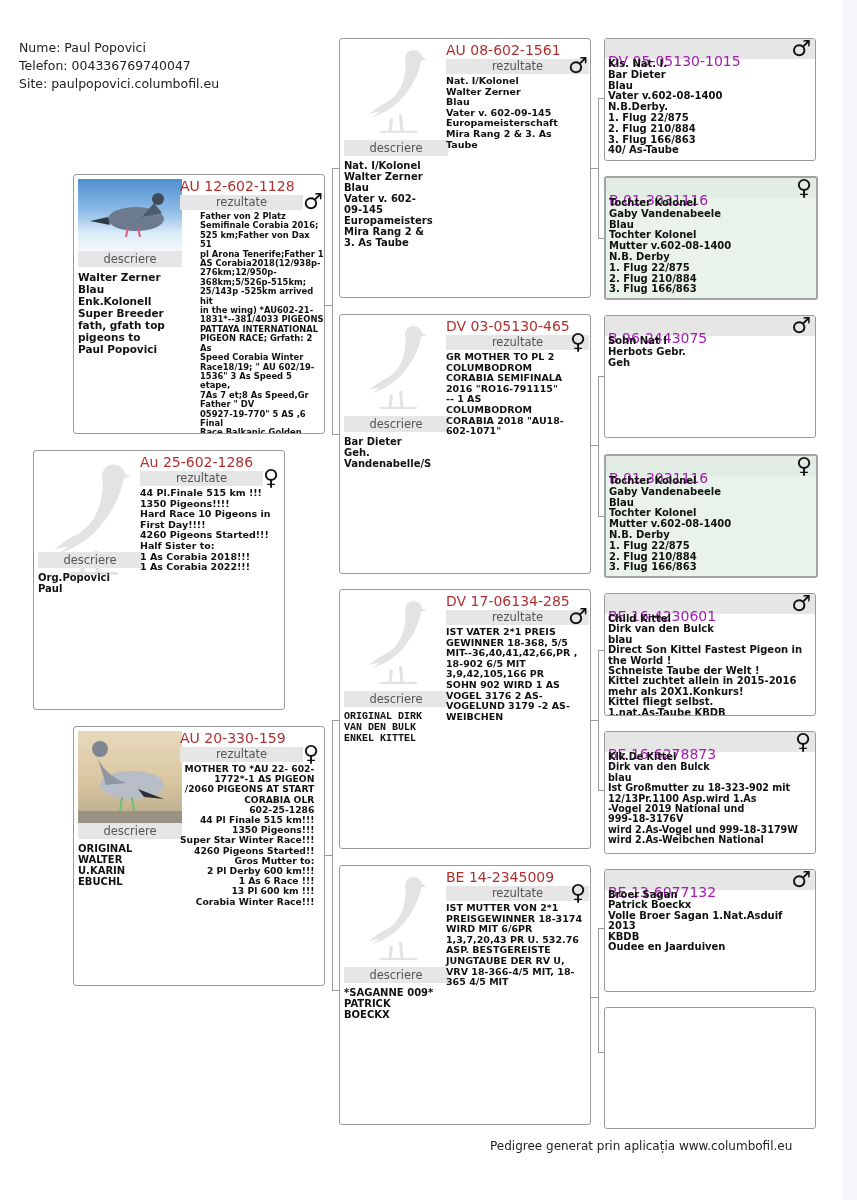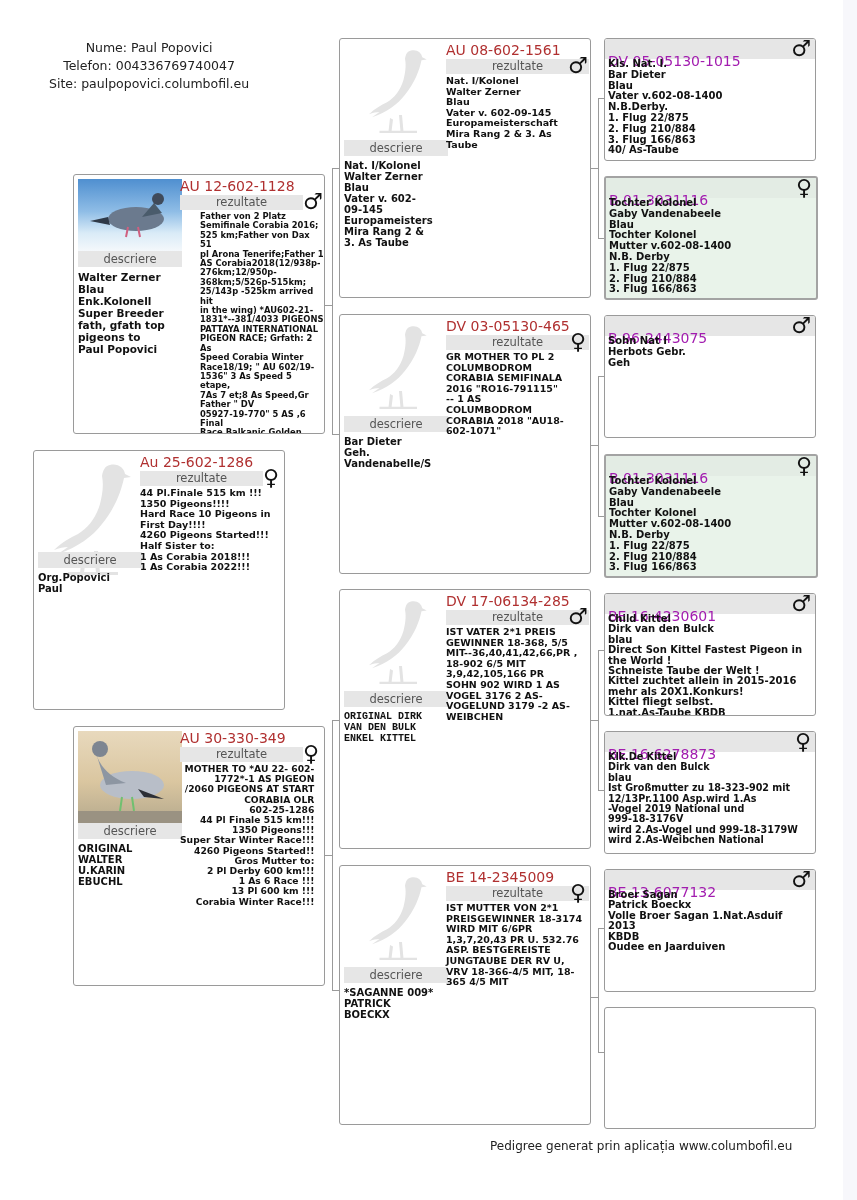--- a/index.html
+++ b/index.html
@@ -1,21 +1,21 @@
 <!DOCTYPE html>
 <html><head>
 <meta charset="utf-8">
 <style>
   html, body { margin:0; padding:0; }
   body {
     width:857px; height:1200px; background:#ffffff; position:relative; overflow:hidden;
     font-family:"DejaVu Sans", sans-serif; color:#111;
   }
   .right-strip { position:absolute; left:843px; top:0; width:14px; height:1200px; background:#f7f7fb; }
-  .owner { position:absolute; left:49px; top:39px; font-size:12.5px; line-height:18px; color:#222;text-align:center; }
+  .owner { position:absolute; left:19px; top:39px; font-size:12.5px; line-height:18px; color:#222; }
   .owner div { white-space:nowrap; }
 
   .box {
     position:absolute; background:#fff; border:1.5px solid #9a9a9a; border-radius:3px; box-sizing:border-box; overflow:hidden;
   }
   .box.green { border:2px solid #a3a3a3; background:#e9f3ea; }
 
   
   .photo { position:absolute; left:4px; top:4px; width:104px; height:128px; background:#fff; overflow:hidden; }
   .photo.real1 { background:linear-gradient(180deg,#4f8fd0 0%,#8fbde6 45%,#d9ebf7 75%,#f4f8fb 100%); }
@@ -165,21 +165,21 @@
         <path d="M60 58l26 10-20-2z" fill="#2c2f36"></path>
         <path d="M44 66l-2 14M54 66l2 14" stroke="#70c070" stroke-width="2"></path>
         <rect x="0" y="80" width="104" height="12" fill="#9a9282"></rect>
       </svg>
   </div>
   <div class="desc-btn" style="top:96px;">descriere</div>
   <div class="desc-text" style="top:116px;">ORIGINAL
 WALTER
 U.KARIN
 EBUCHL</div>
-  <div class="ring">AU 30-330-349</div>
+  <div class="ring">AU 20-330-159</div>
   <div class="res-btn" style="width:123px;">rezultate</div>
   <div class="sex" style="left:229px;top:16px;">♀</div>
   <div class="res-text" style="font-size:9.2px;line-height:10.2px;text-align:right;">MOTHER TO *AU 22- 602-
 1772*-1 AS PIGEON
 /2060 PIGEONS AT START
 CORABIA OLR
 602-25-1286
 44 Pl Finale 515 km!!!
 1350 Pigeons!!!
 Super Star Winter Race!!!

